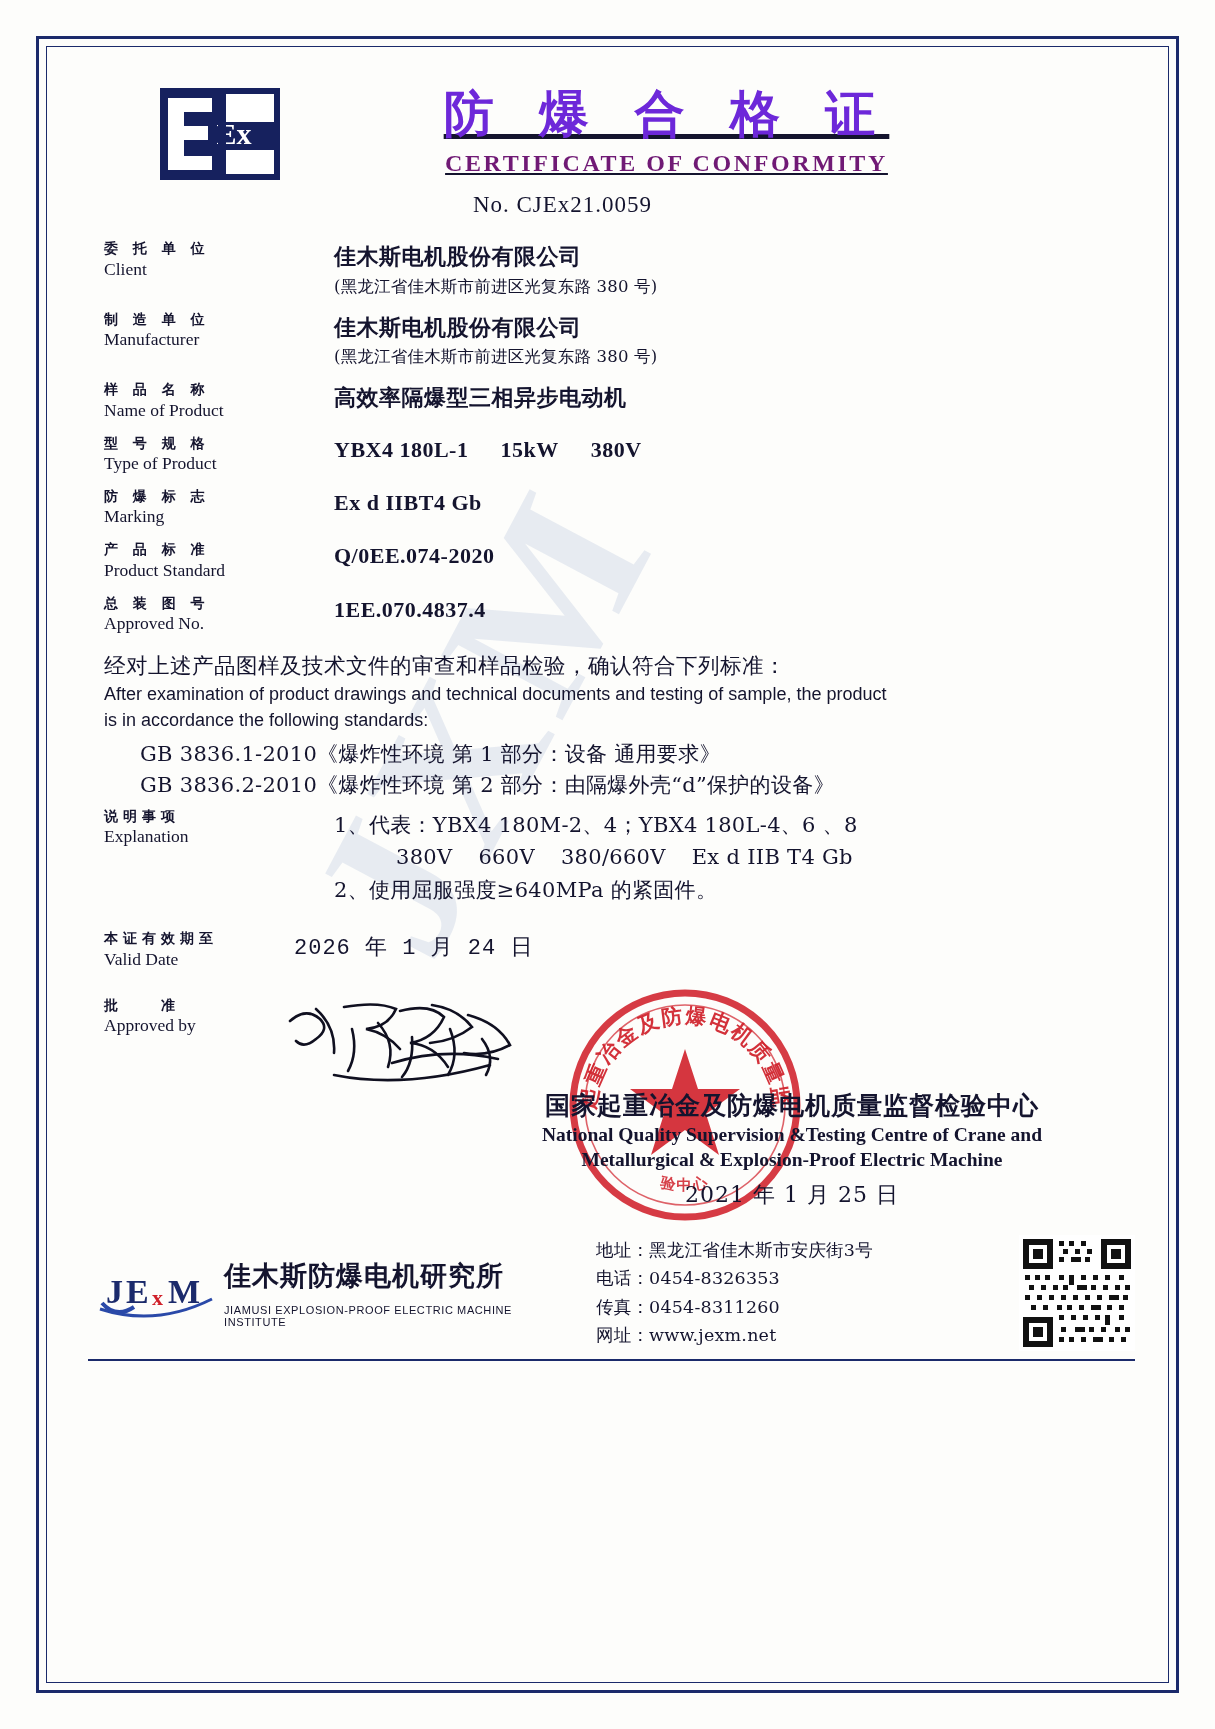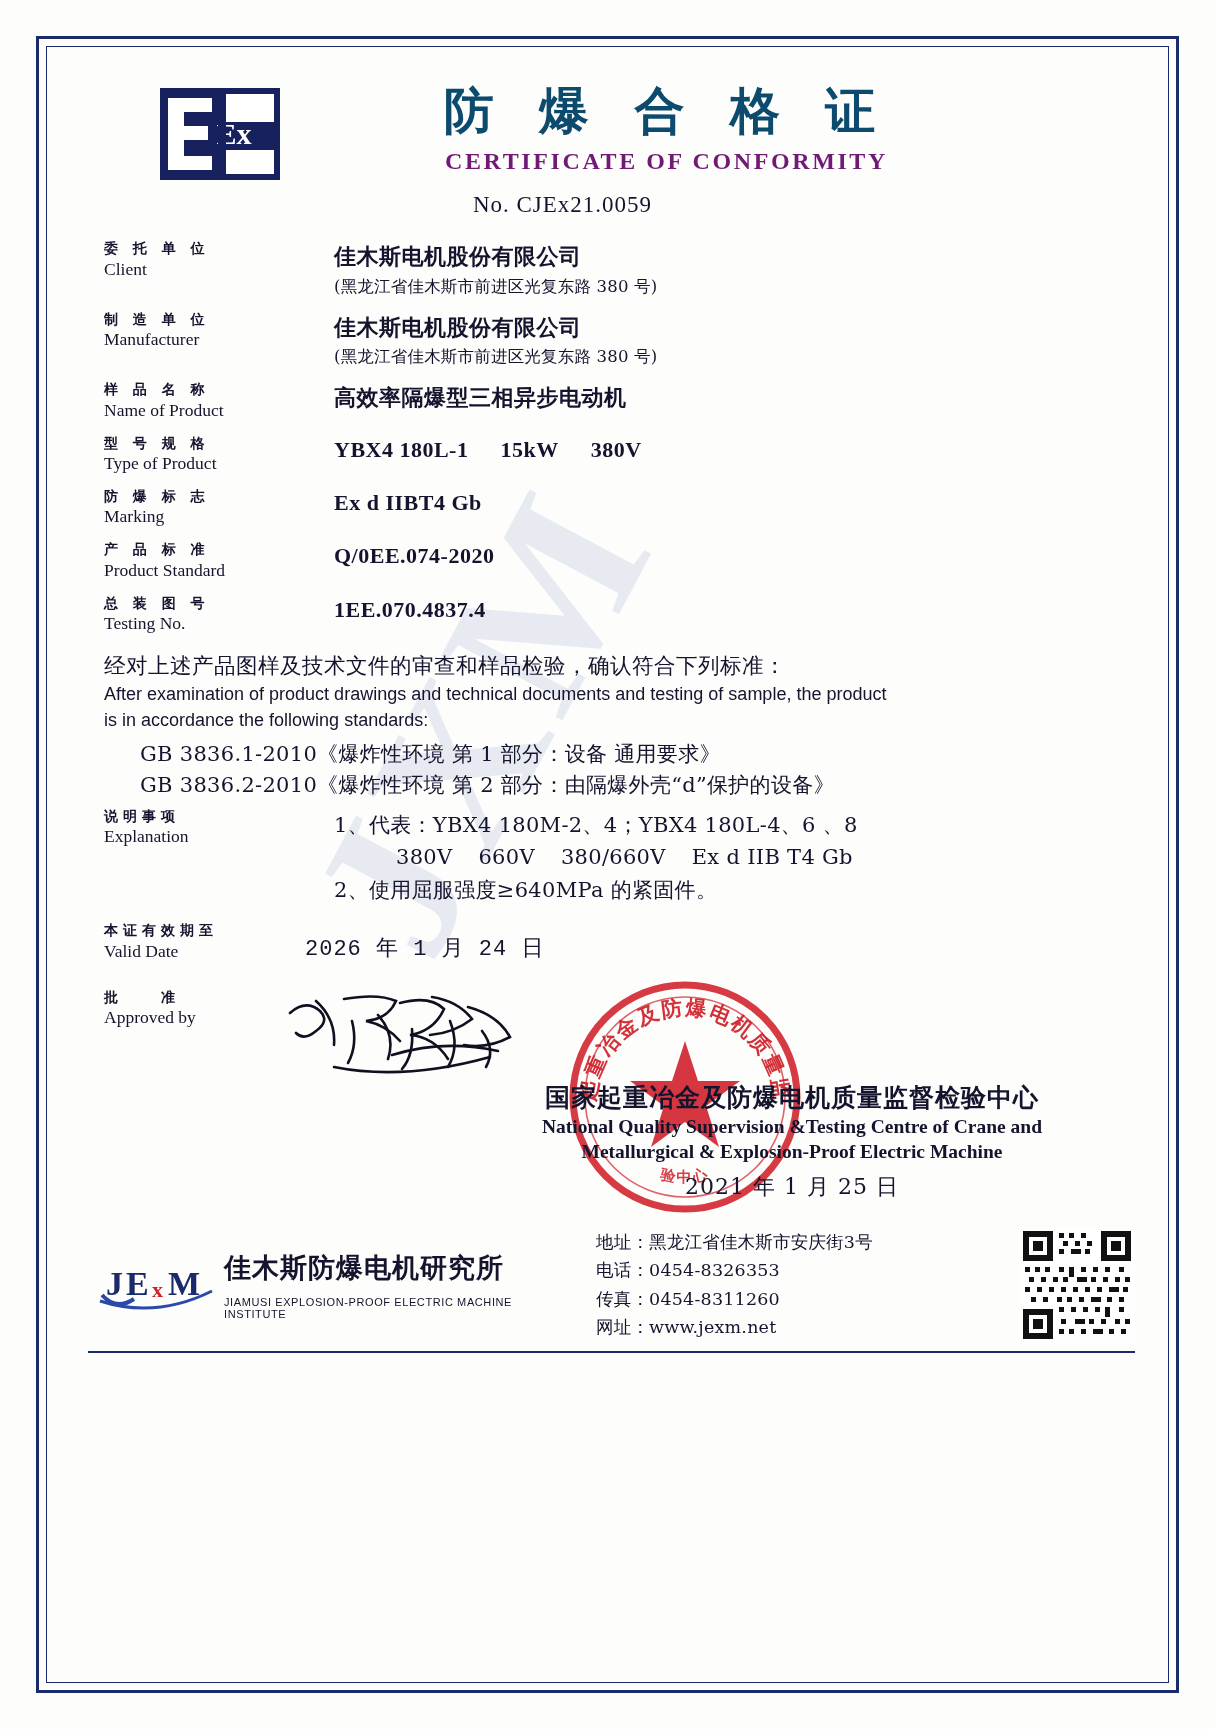--- a/index.html
+++ b/index.html
@@ -66,41 +66,42 @@
     position: absolute;
     left: -60px;
     top: 180px;
   }
 
   
   .header {
     position: relative;
     z-index: 3;
     display: flex;
-    align-items: flex-start;
+    align-items: center;
     padding-left: 90px;
     padding-top: 22px;
+    text-decoration: underline;
   }
   .ex-logo {
     width: 120px;
     height: 92px;
     margin-right: 18px;
     margin-top: 6px;
     flex: none;
   }
   .title-block {
     flex: 1;
     text-align: center;
     padding-right: 110px;
   }
   .title-cn {
     font-size: 50px;
     font-weight: bold;
     letter-spacing: 14px;
-    color: #0c4a6e;
+    color: #6d28d9;
     font-family: "DejaVu Serif", serif;
     line-height: 1.15;
   }
   .title-en {
     font-size: 24px;
     font-weight: bold;
     letter-spacing: 2.6px;
     margin-top: 8px;
     font-family: "Liberation Serif", serif;
     color: #701a75;
@@ -227,24 +228,23 @@
   .exp-line .gap {
     display: inline-block;
     width: 26px;
   }
 
   
   .valid {
     position: relative;
     z-index: 3;
     display: flex;
-    align-items: flex-end;
+    align-items: flex-start;
     padding-left: 34px;
-    margin-top: 16px;
-    gap: 11px;
+    margin-top: 24px;
   }
   .valid .label-cell { width: 168px; }
   .valid-value {
     font-size: 22px;
     font-family: Liberation Mono, monospace;
     padding-left: 22px;
     padding-top: 2px;
     letter-spacing: 1px;
   }
 
@@ -467,21 +467,21 @@
           <div class="label-en">Product Standard</div>
         </div>
         <div class="value-cell">
           <div class="value-latin">Q/0EE.074-2020</div>
         </div>
       </div>
 
       <div class="field-row">
         <div class="label-cell">
           <div class="label-cn">总 装 图 号</div>
-          <div class="label-en">Testing No.</div>
+          <div class="label-en">Approved No.</div>
         </div>
         <div class="value-cell">
           <div class="value-latin">1EE.070.4837.4</div>
         </div>
       </div>
 
     </div>
 
     <div class="statement">
       <div class="stmt-cn">经对上述产品图样及技术文件的审查和样品检验，确认符合下列标准：</div>

